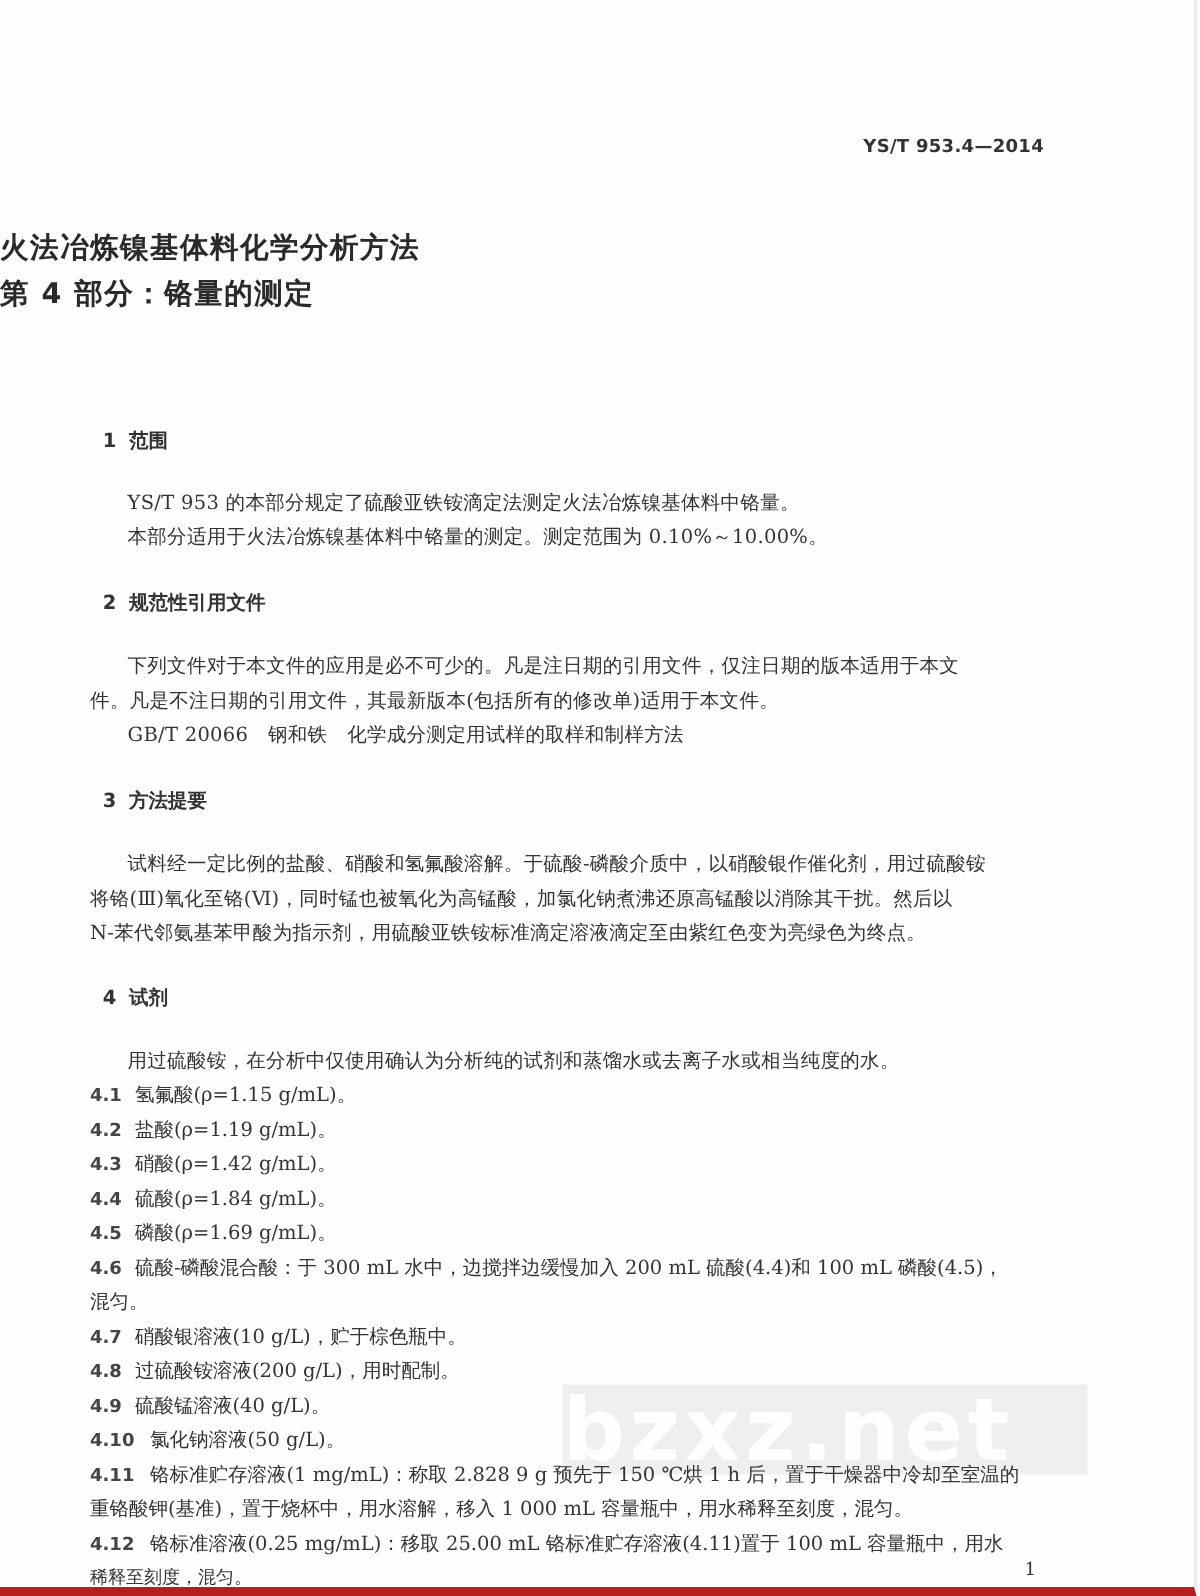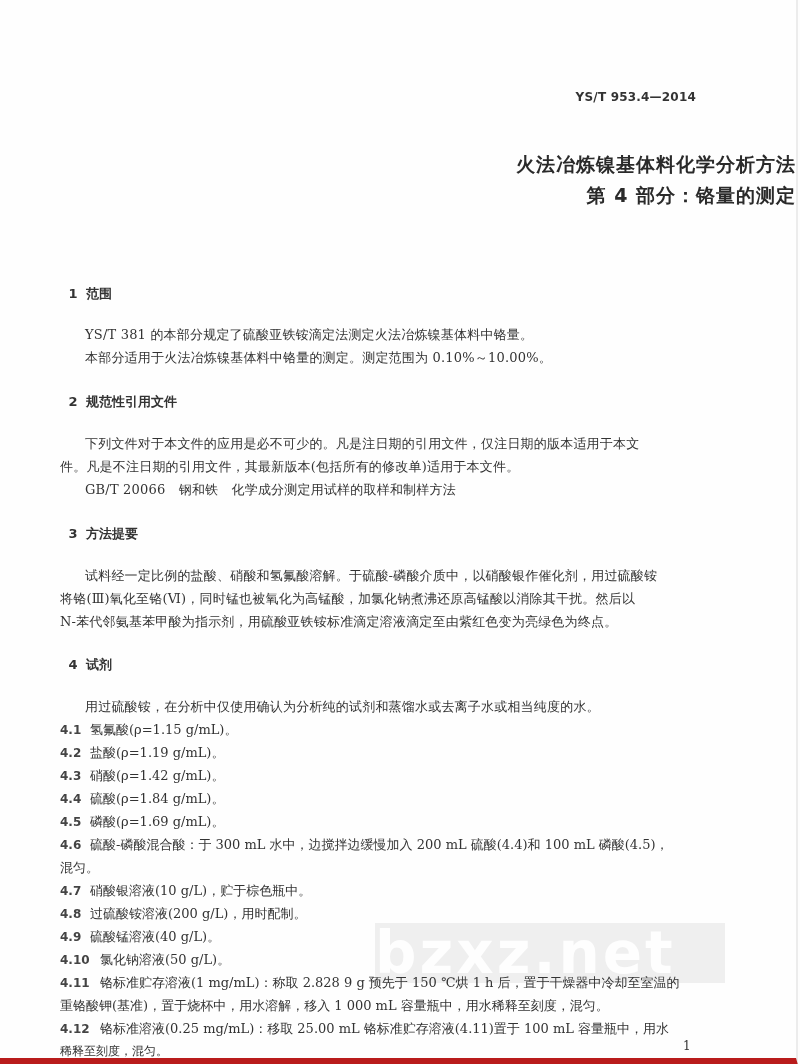--- a/index.html
+++ b/index.html
@@ -2,21 +2,21 @@
 <html><head>
 <meta charset="utf-8">
 <style>
   html, body { margin:0; padding:0; }
   body {
     width:800px; height:1064px; background:#fdfdfd; position:relative; overflow:hidden;
     font-family: "DejaVu Serif", "Liberation Serif", serif; color:#2b2b2b;
   }
   .page { position:absolute; left:0; top:0; width:796px; height:1058px; background:#fefefe; border-right:2px solid #ececec; border-bottom:7px solid #b91c1c; }
   .std-code { position:absolute; right:100px; top:90px; font-family:"DejaVu Sans", sans-serif; font-weight:bold; font-size:12px; color:#333; letter-spacing:0.2px; }
-  .title { position:absolute; left:0; width:796px; text-align:right; font-family:"DejaVu Sans", sans-serif; font-weight:bold; font-size:19px; color:#2a2a2a; letter-spacing:1px; }
+  .title { position:absolute; left:0; width:796px; text-align:left; font-family:"DejaVu Sans", sans-serif; font-weight:bold; font-size:19px; color:#2a2a2a; letter-spacing:1px; }
   .t1 { top:152px; } .t2 { top:183px; } .t3 { top:214px; }
   .h { position:absolute; left:60px; font-family:"DejaVu Sans", sans-serif; font-weight:bold; font-size:13px; color:#333;text-align:center; }
   .h .num { display:inline-block; width:26px; }
   .p { position:absolute; font-size:13px; color:#333; white-space:nowrap; letter-spacing:0.2px; }
   .ind { left:85px; }
   .flush { left:60px; }
   .item { position:absolute; left:60px; font-size:13px; color:#333; white-space:nowrap; }
   .item .n { display:inline-block; font-family:"DejaVu Sans", sans-serif; font-weight:bold; font-size:12px; color:#444; }
   .w30 { width:30px; } .w40 { width:40px; }
   .pagenum { position:absolute; left:683px; top:1039px; font-size:12px; color:#333; }
@@ -27,21 +27,21 @@
 
 <div class="page">
   <div class="std-code">YS/T 953.4—2014</div>
 
   <div class="title t1">火法冶炼镍基体料化学分析方法</div>
   <div class="title t2">第 4 部分：铬量的测定</div>
 
   <div class="h" style="top:285px">
     <span class="num">1</span><span>范围</span>
   </div>
-  <div class="p ind" style="top:326px">YS/T 381 的本部分规定了硫酸亚铁铵滴定法测定火法冶炼镍基体料中铬量。</div>
+  <div class="p ind" style="top:326px">YS/T 953 的本部分规定了硫酸亚铁铵滴定法测定火法冶炼镍基体料中铬量。</div>
   <div class="p ind" style="top:349px">本部分适用于火法冶炼镍基体料中铬量的测定。测定范围为 0.10%～10.00%。</div>
 
   <div class="h" style="top:393px">
     <span class="num">2</span><span>规范性引用文件</span>
   </div>
   <div class="p ind" style="top:435px">下列文件对于本文件的应用是必不可少的。凡是注日期的引用文件，仅注日期的版本适用于本文</div>
   <div class="p flush" style="top:458px">件。凡是不注日期的引用文件，其最新版本(包括所有的修改单)适用于本文件。</div>
   <div class="p ind" style="top:481px">GB/T 20066　钢和铁　化学成分测定用试样的取样和制样方法</div>
 
   <div class="h" style="top:525px">

